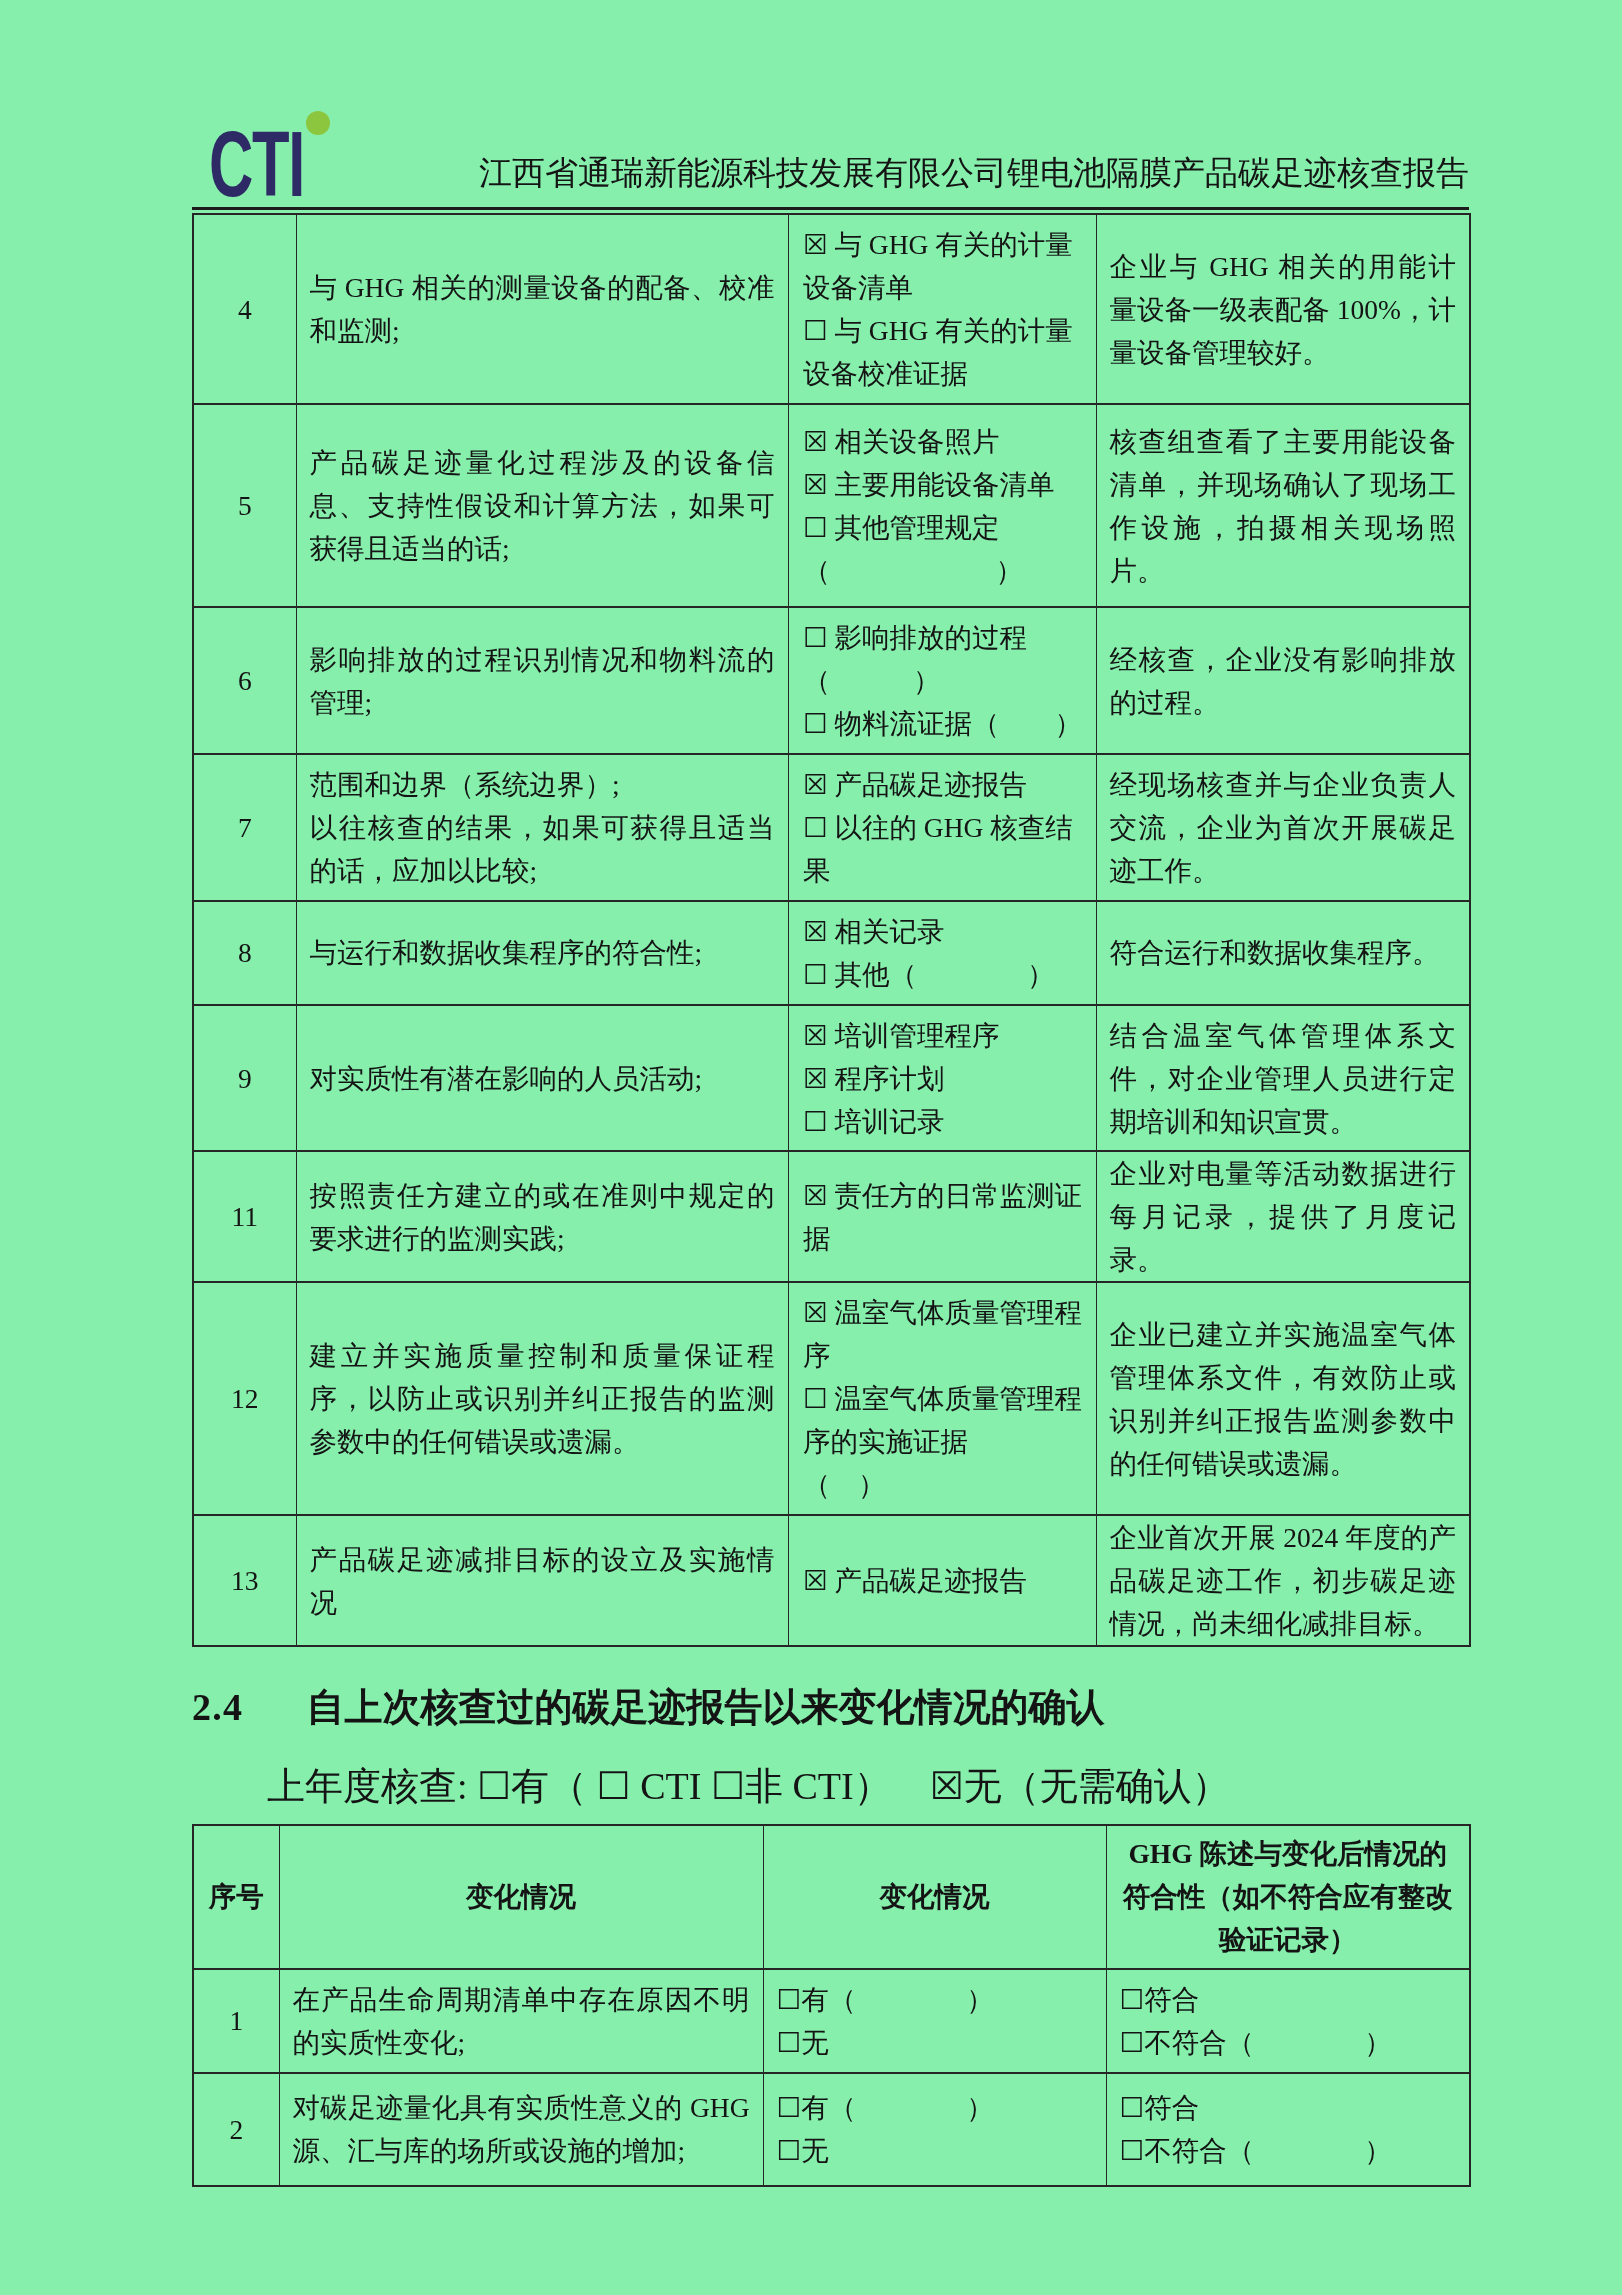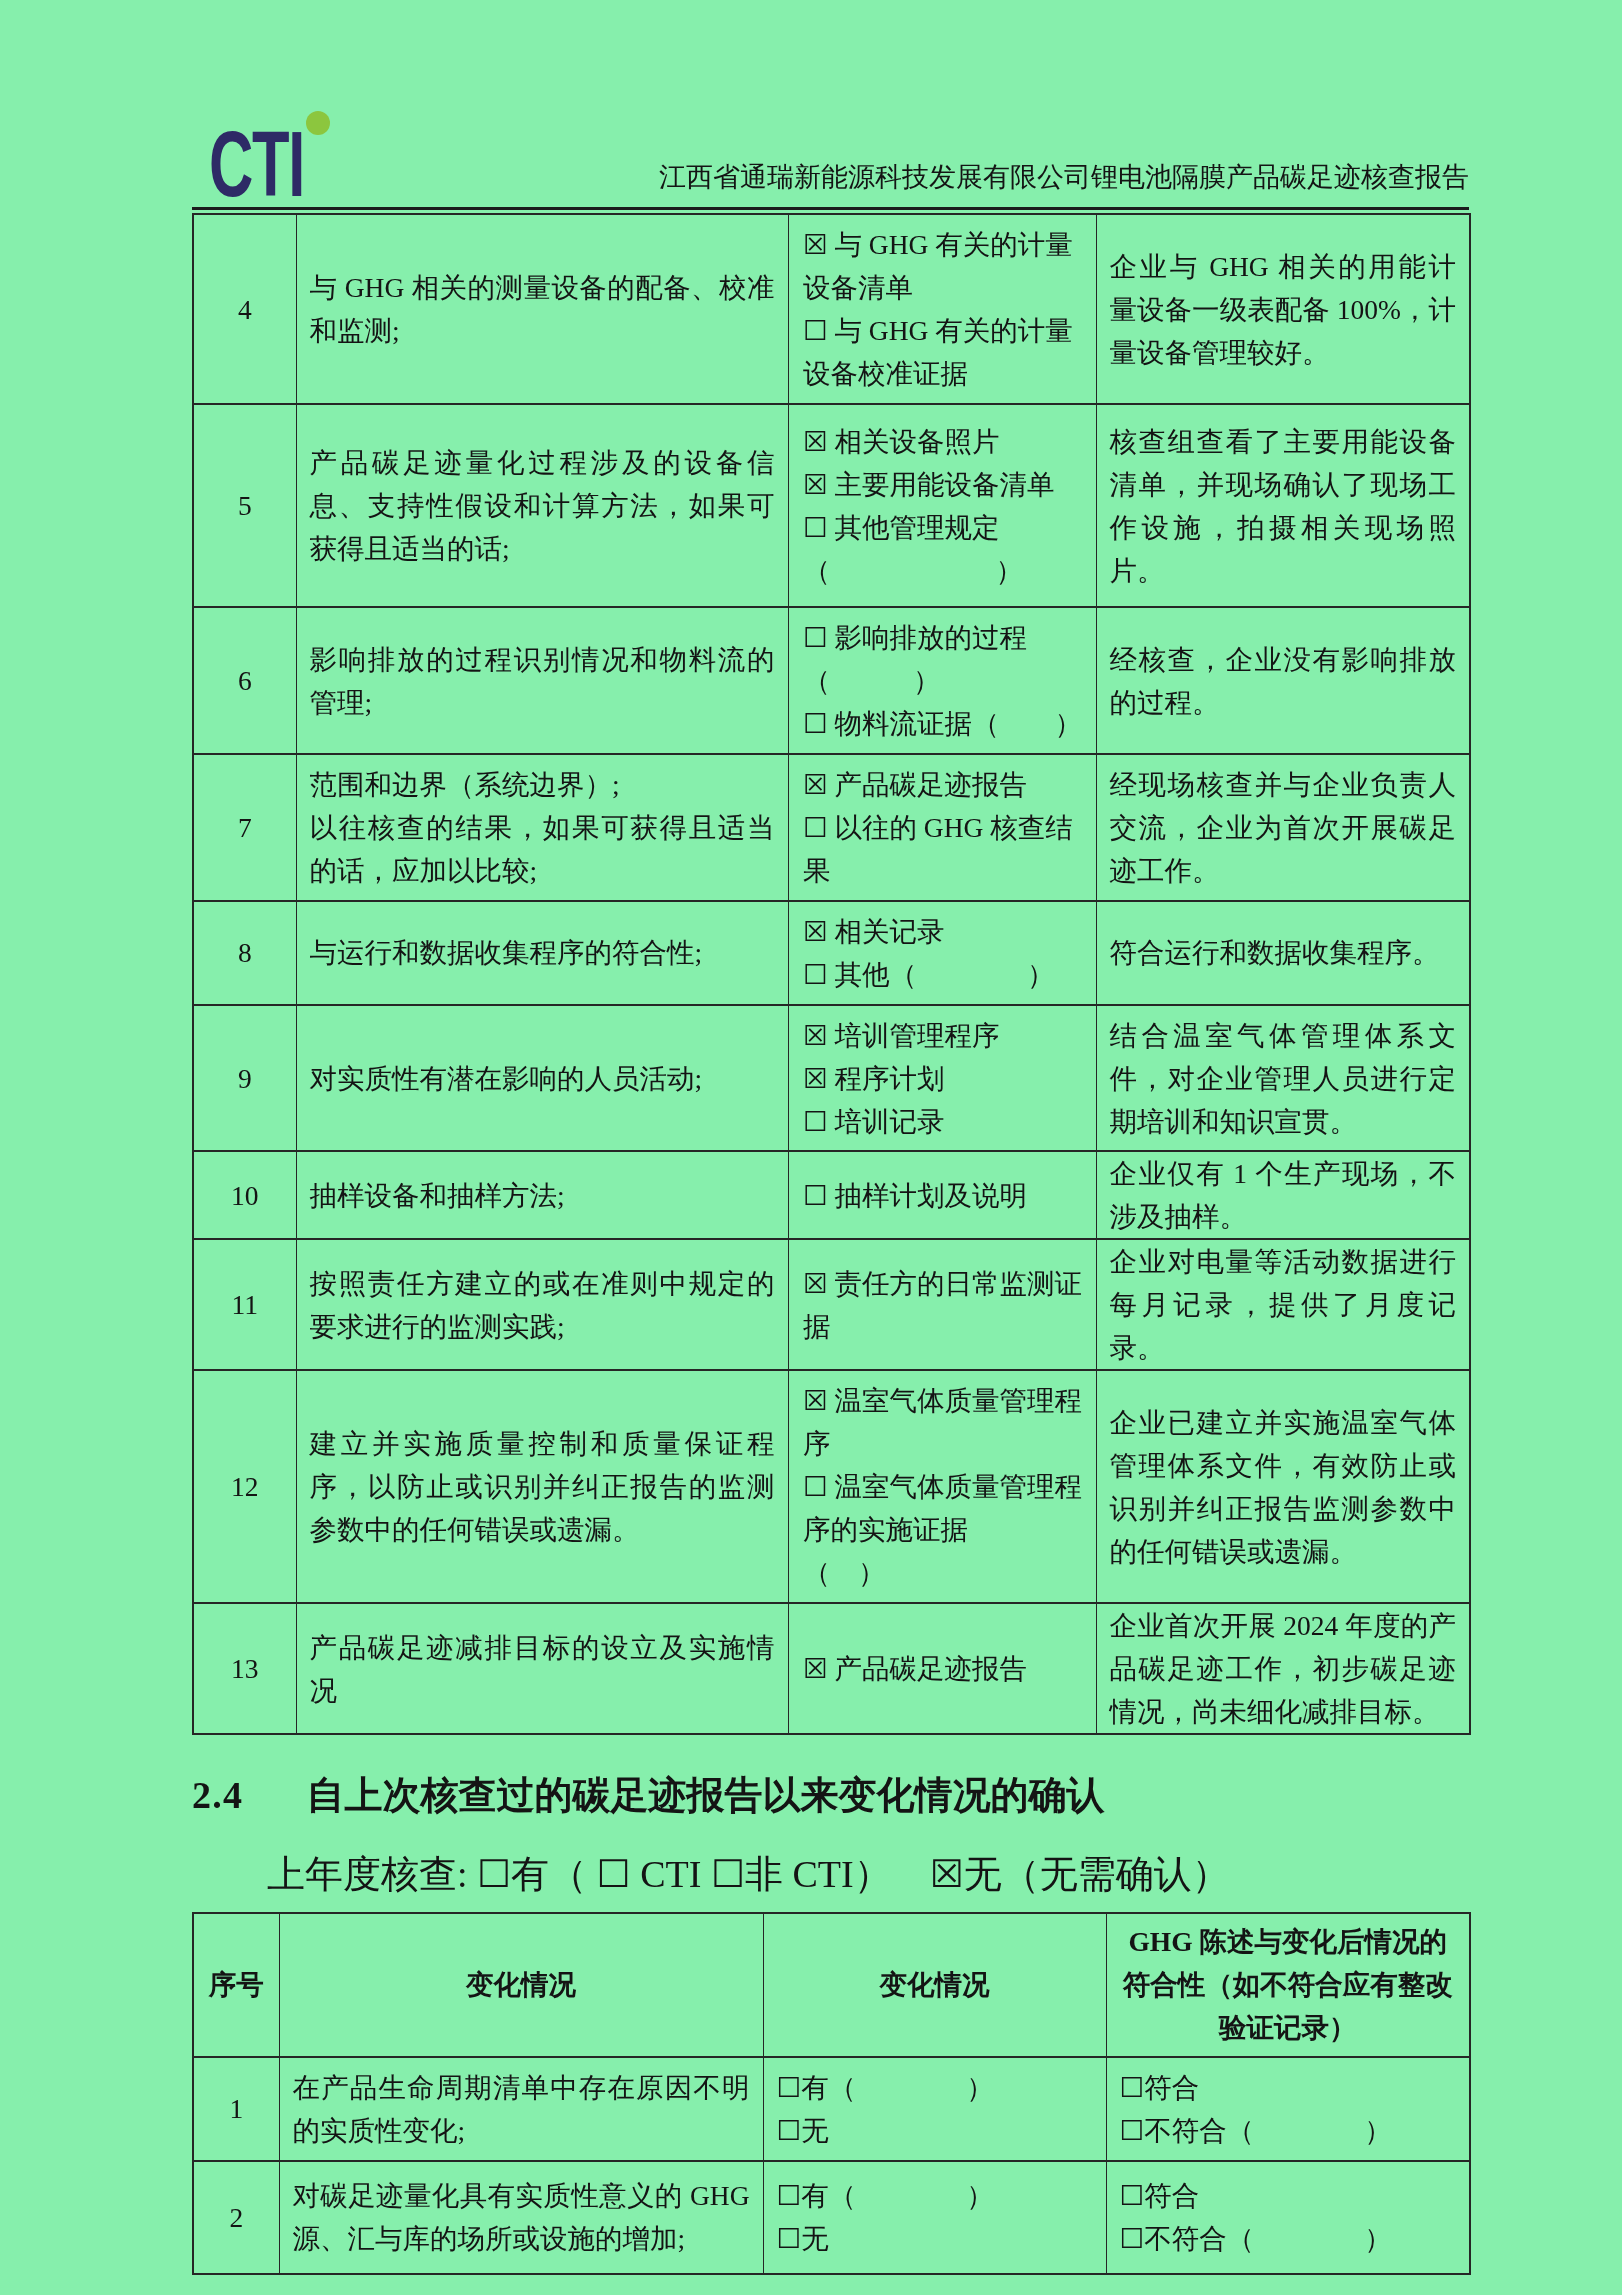--- a/index.html
+++ b/index.html
@@ -12,21 +12,21 @@
   
   .header-bar{display:flex;justify-content:space-between;align-items:flex-end;padding-top:110px;}
   .logo{position:relative;width:131px;height:93px;margin-left:17px;flex:0 0 auto;}
   .logo-text{
     position:absolute;left:0;bottom:-7.9px;
     font-family:"Liberation Sans","DejaVu Sans",sans-serif;font-weight:bold;
     font-size:93px;line-height:1;color:#2e2a66;letter-spacing:-2px;
     transform:scaleX(0.66);transform-origin:left bottom;
   }
   .logo-dot{position:absolute;right:10.5px;top:1.3px;width:24px;height:24px;border-radius:50%;background:#8cc63e;}
-  .doc-title{font-size:27px;line-height:1.2;padding-bottom:9.2px;text-align:right;}
+  .doc-title{font-size:33px;line-height:1.2;padding-bottom:9.2px;text-align:right;}
   .header-rule{height:3.3px;background:#1c1c1c;margin-top:3.9px;}
   
   table{border-collapse:collapse;width:1277px;table-layout:fixed;margin-top:3.3px;}
   td,th{
     border:1.3px solid #262626;border-top-width:2.6px;border-bottom-width:2.6px;
     vertical-align:middle;font-size:27.5px;line-height:43px;box-sizing:border-box;
   }
   table{border:2.6px solid #262626;}
   .c-no{text-align:center;}
   .pre{white-space:pre-line;}
@@ -112,26 +112,20 @@
           <td class="c-conc pre">符合运行和数据收集程序。</td>
         </tr>
         <tr class="t1-r5">
           <td class="c-no">9</td>
           <td class="c-item pre">对实质性有潜在影响的人员活动;</td>
           <td class="c-evid pre">☒ 培训管理程序
 ☒ 程序计划
 ☐ 培训记录</td>
           <td class="c-conc pre">结合温室气体管理体系文件，对企业管理人员进行定期培训和知识宣贯。</td>
         </tr>
-        <tr class="t1-r6">
-          <td class="c-no">10</td>
-          <td class="c-item pre">抽样设备和抽样方法;</td>
-          <td class="c-evid pre">☐ 抽样计划及说明</td>
-          <td class="c-conc pre">企业仅有 1 个生产现场，不涉及抽样。</td>
-        </tr>
         <tr class="t1-r7">
           <td class="c-no">11</td>
           <td class="c-item pre">按照责任方建立的或在准则中规定的要求进行的监测实践;</td>
           <td class="c-evid pre">☒ 责任方的日常监测证据</td>
           <td class="c-conc pre">企业对电量等活动数据进行每月记录，提供了月度记录。</td>
         </tr>
         <tr class="t1-r8">
           <td class="c-no">12</td>
           <td class="c-item pre">建立并实施质量控制和质量保证程序，以防止或识别并纠正报告的监测参数中的任何错误或遗漏。</td>
           <td class="c-evid pre">☒ 温室气体质量管理程序

